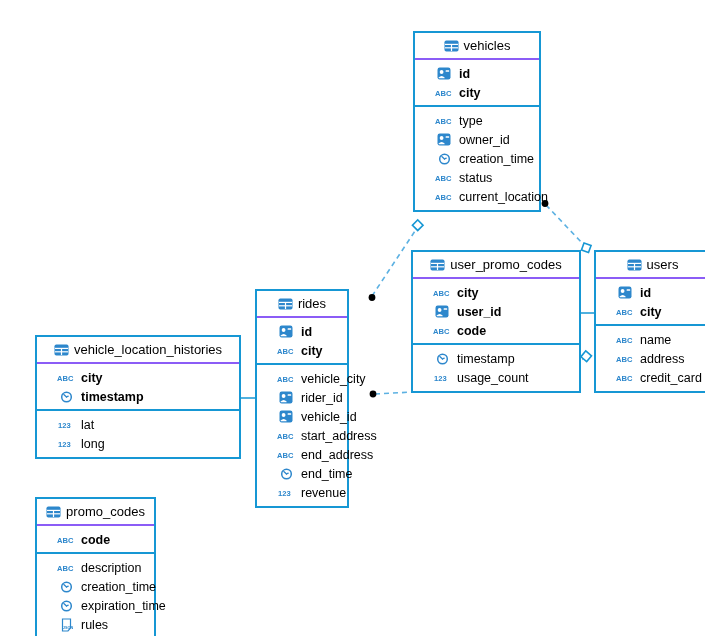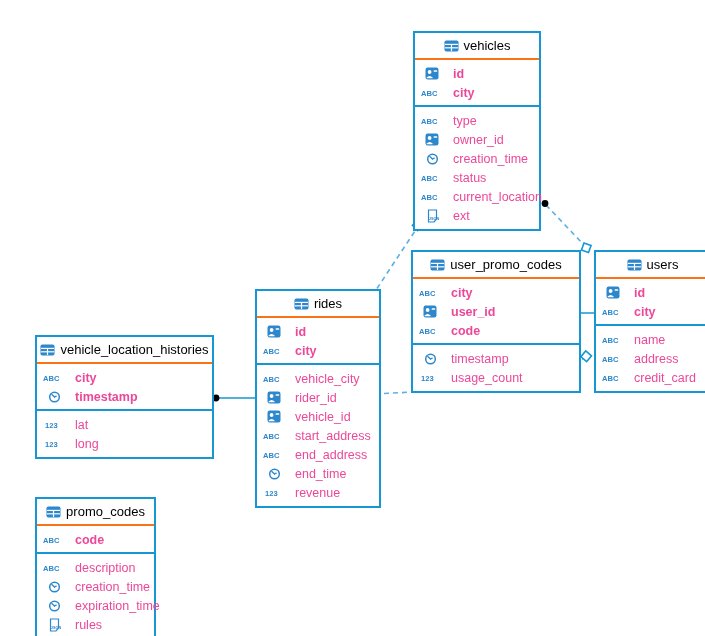--- a/index.html
+++ b/index.html
@@ -10,40 +10,40 @@
   }
   #canvas{position:absolute;inset:0;width:705px;height:636px;}
   svg.overlay{position:absolute;left:0;top:0;z-index:0;}
 
   .table{
     position:absolute;z-index:2;background:#ffffff;
     border:2px solid #1697d4;box-sizing:border-box;
   }
   .thead{
     height:25px;display:flex;align-items:center;justify-content:center;
-    border-bottom:2px solid #f97316;gap:5px;
+    border-bottom:2px solid #8b5cf6;gap:5px;
     font-size:13px;color:#000;font-weight:500;white-space:nowrap;
   }
   .keys{padding:4px 0 3px 0;border-bottom:2px solid #1697d4;}
   .cols{padding:4px 0 4px 0;}
   .row{
-    height:19px;display:flex;align-items:center;gap:14px;
-    padding:0 6px;font-size:12.5px;color:#ec4899;white-space:nowrap;
+    height:19px;display:flex;align-items:center;gap:6px;
+    padding:0 20px;font-size:12.5px;color:#000000;white-space:nowrap;
   }
   .keys .flabel{font-weight:700;}
-  .ficon{width:18px;display:flex;align-items:center;justify-content:flex-end;flex:0 0 18px;}
+  .ficon{width:18px;display:flex;align-items:center;justify-content:center;flex:0 0 18px;}
   .ficon svg{display:block;}
   .tbl-icon{display:flex;align-items:center;}
 
   
   #t0{left:413px;top:31px;width:128px;}
   #t1{left:411px;top:250px;width:170px;}
   #t2{left:594px;top:250px;width:117px;}
-  #t3{left:255px;top:289px;width:126px;}
-  #t4{left:35px;top:335px;width:179px;}
+  #t3{left:255px;top:289px;width:94px;}
+  #t4{left:35px;top:335px;width:206px;}
   #t5{left:35px;top:497px;width:121px;}
 </style>
 </head>
 <body>
 
 <div id="canvas">
 
   <svg class="overlay" width="705" height="636" viewBox="0 0 705 636">
 
     <path d="M372,296 L417,228" fill="none" stroke="#5cb1e2" stroke-width="1.6" stroke-dasharray="5 4"></path>
@@ -140,29 +140,20 @@
           <span class="flabel">status</span>
         </div>
         <div class="row">
           <span class="ficon">
             <svg width="18" height="11" viewBox="0 0 18 11">
               <text x="0" y="8.6" font-family="Liberation Sans,sans-serif" font-size="7.6" font-weight="bold" fill="#2d87cc">ABC</text>
             </svg>
           </span>
           <span class="flabel">current_location</span>
         </div>
-        <div class="row">
-          <span class="ficon">
-            <svg width="13" height="14" viewBox="0 0 13 14">
-              <path d="M2.5 1 L10.5 1 L10.5 10 L8 13 L2.5 13 Z" fill="none" stroke="#2d87cc" stroke-width="1.2"></path>
-              <text x="2.8" y="11.4" font-family="Liberation Sans,sans-serif" font-size="3.8" font-weight="bold" fill="#2d87cc">JSON</text>
-            </svg>
-          </span>
-          <span class="flabel">ext</span>
-        </div>
       </div>
   </div>
 
   <div class="table" id="t1">
     <div class="thead">
       <span class="tbl-icon">
           <svg width="15" height="12" viewBox="0 0 15 12">
             <rect x="0.5" y="0.5" width="14" height="11" rx="1.8" fill="#2d87cc"></rect>
             <line x1="1" y1="4.4" x2="14" y2="4.4" stroke="#fff" stroke-width="1.2"></line>
             <line x1="7.5" y1="4.4" x2="7.5" y2="11" stroke="#fff" stroke-width="1.2"></line>

